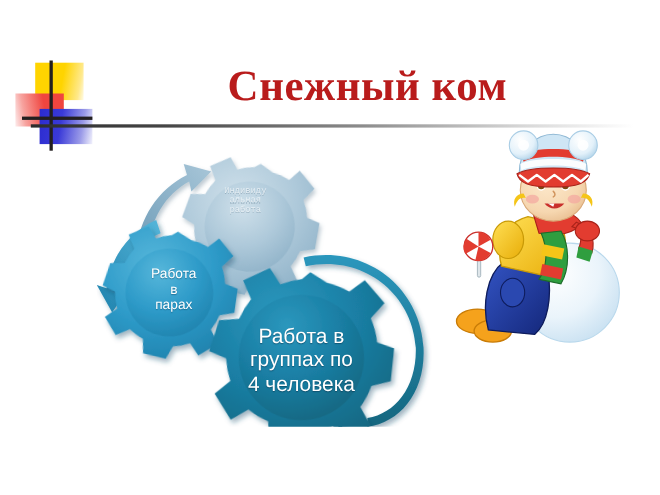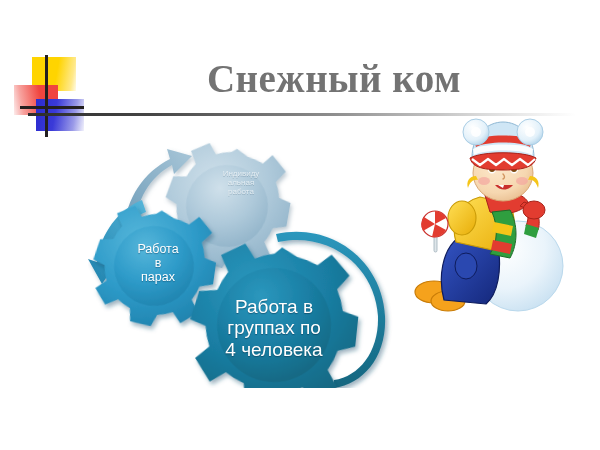--- a/index.html
+++ b/index.html
@@ -73,21 +73,21 @@
     left: 0;
     top: 57px;
     width: 600px;
     text-align: center;
     padding-left: 68px;
     box-sizing: border-box;
     font-family: "Liberation Serif", "DejaVu Serif", serif;
     font-weight: bold;
     font-size: 39px;
     line-height: 44px;
-    color: #737373;
+    color: #b91c1c;
     letter-spacing: 0.5px;
     white-space: nowrap;
   }
 
   
   #diagram {
     position: absolute;
     left: 88px;
     top: 138px;
     width: 310px;
@@ -98,26 +98,27 @@
   .gear-label {
     position: absolute;
     color: #ffffff;
     text-align: center;
     font-family: "Liberation Sans", sans-serif;
     line-height: 1.12;
     pointer-events: none;
     white-space: pre-line;
   }
   #label-individual {
-    left: 114px; top: 32px;
+    left: 96px; top: 32px;
     width: 78px;
     font-size: 8px;
     color: #eef4f8;
     opacity: .82;
     text-shadow: 0 1px 0 rgba(90,120,140,.45);
+    font-family: Liberation Mono, monospace;
   }
   #label-pairs {
     left: 28px; top: 104px;
     width: 84px;
     font-size: 12.5px;
     text-shadow: 0 1px 1px rgba(10,60,90,.45);
   }
   #label-groups {
     left: 124px; top: 158px;
     width: 124px;

